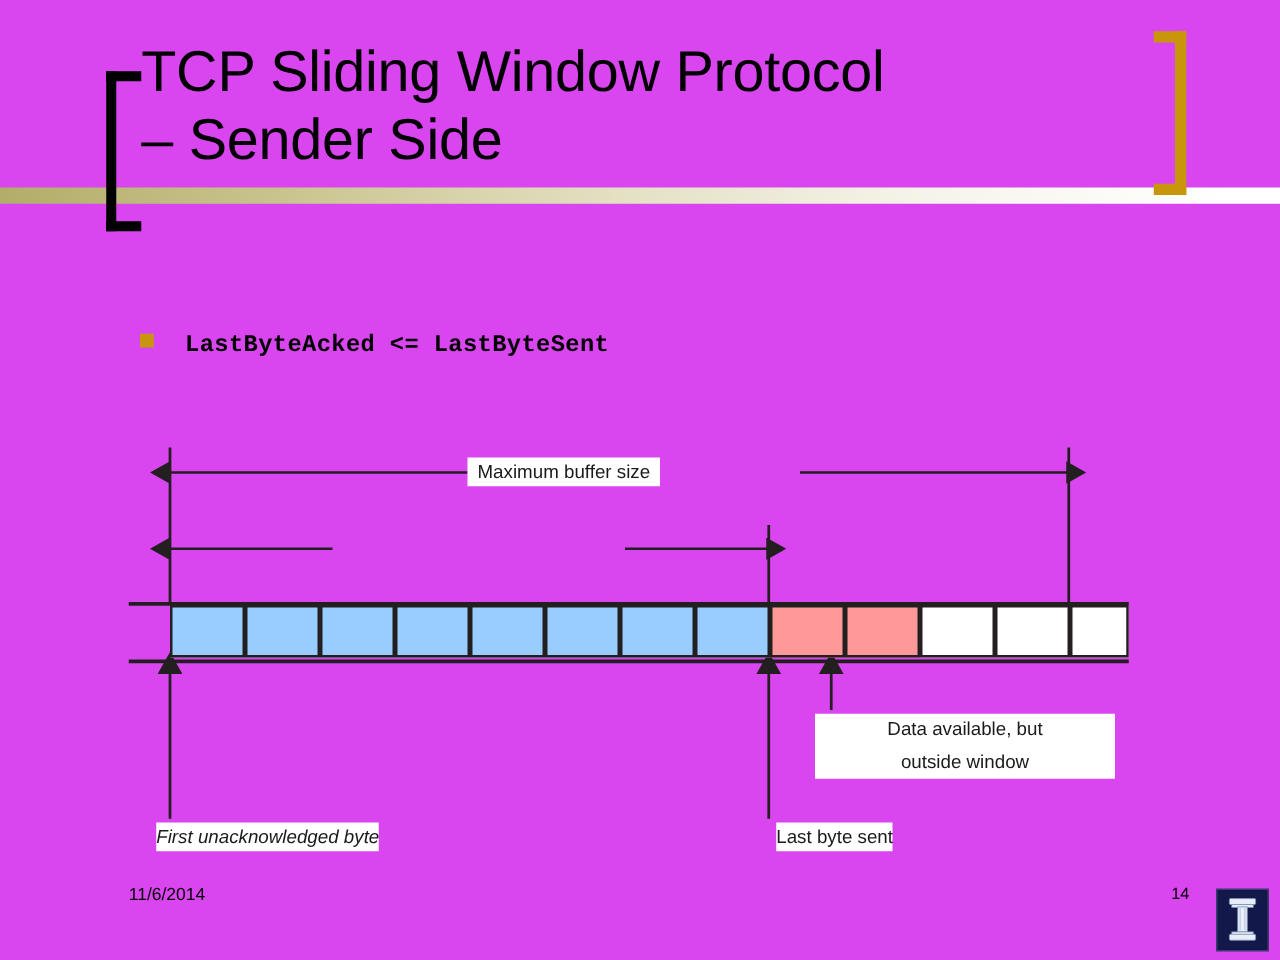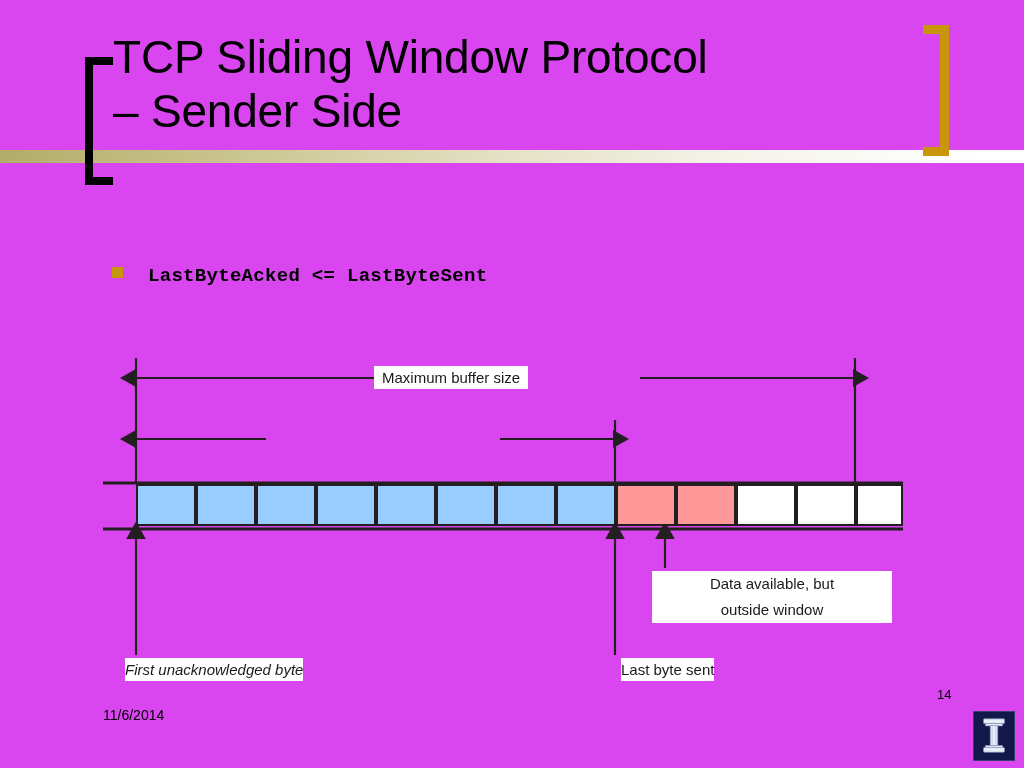--- a/index.html
+++ b/index.html
@@ -143,21 +143,21 @@
   .footer-date {
     position: absolute;
     left: 103px;
     top: 707px;
     font-size: 14px;
     color: #000000;
   }
   .footer-pagenum {
     position: absolute;
     left: 937px;
-    top: 687px;
+    top: 707px;
     font-size: 13px;
     color: #000000;
   }
   .footer-logo {
     position: absolute;
     left: 973px;
     top: 711px;
     width: 42px;
     height: 50px;
     background: #13184a;

